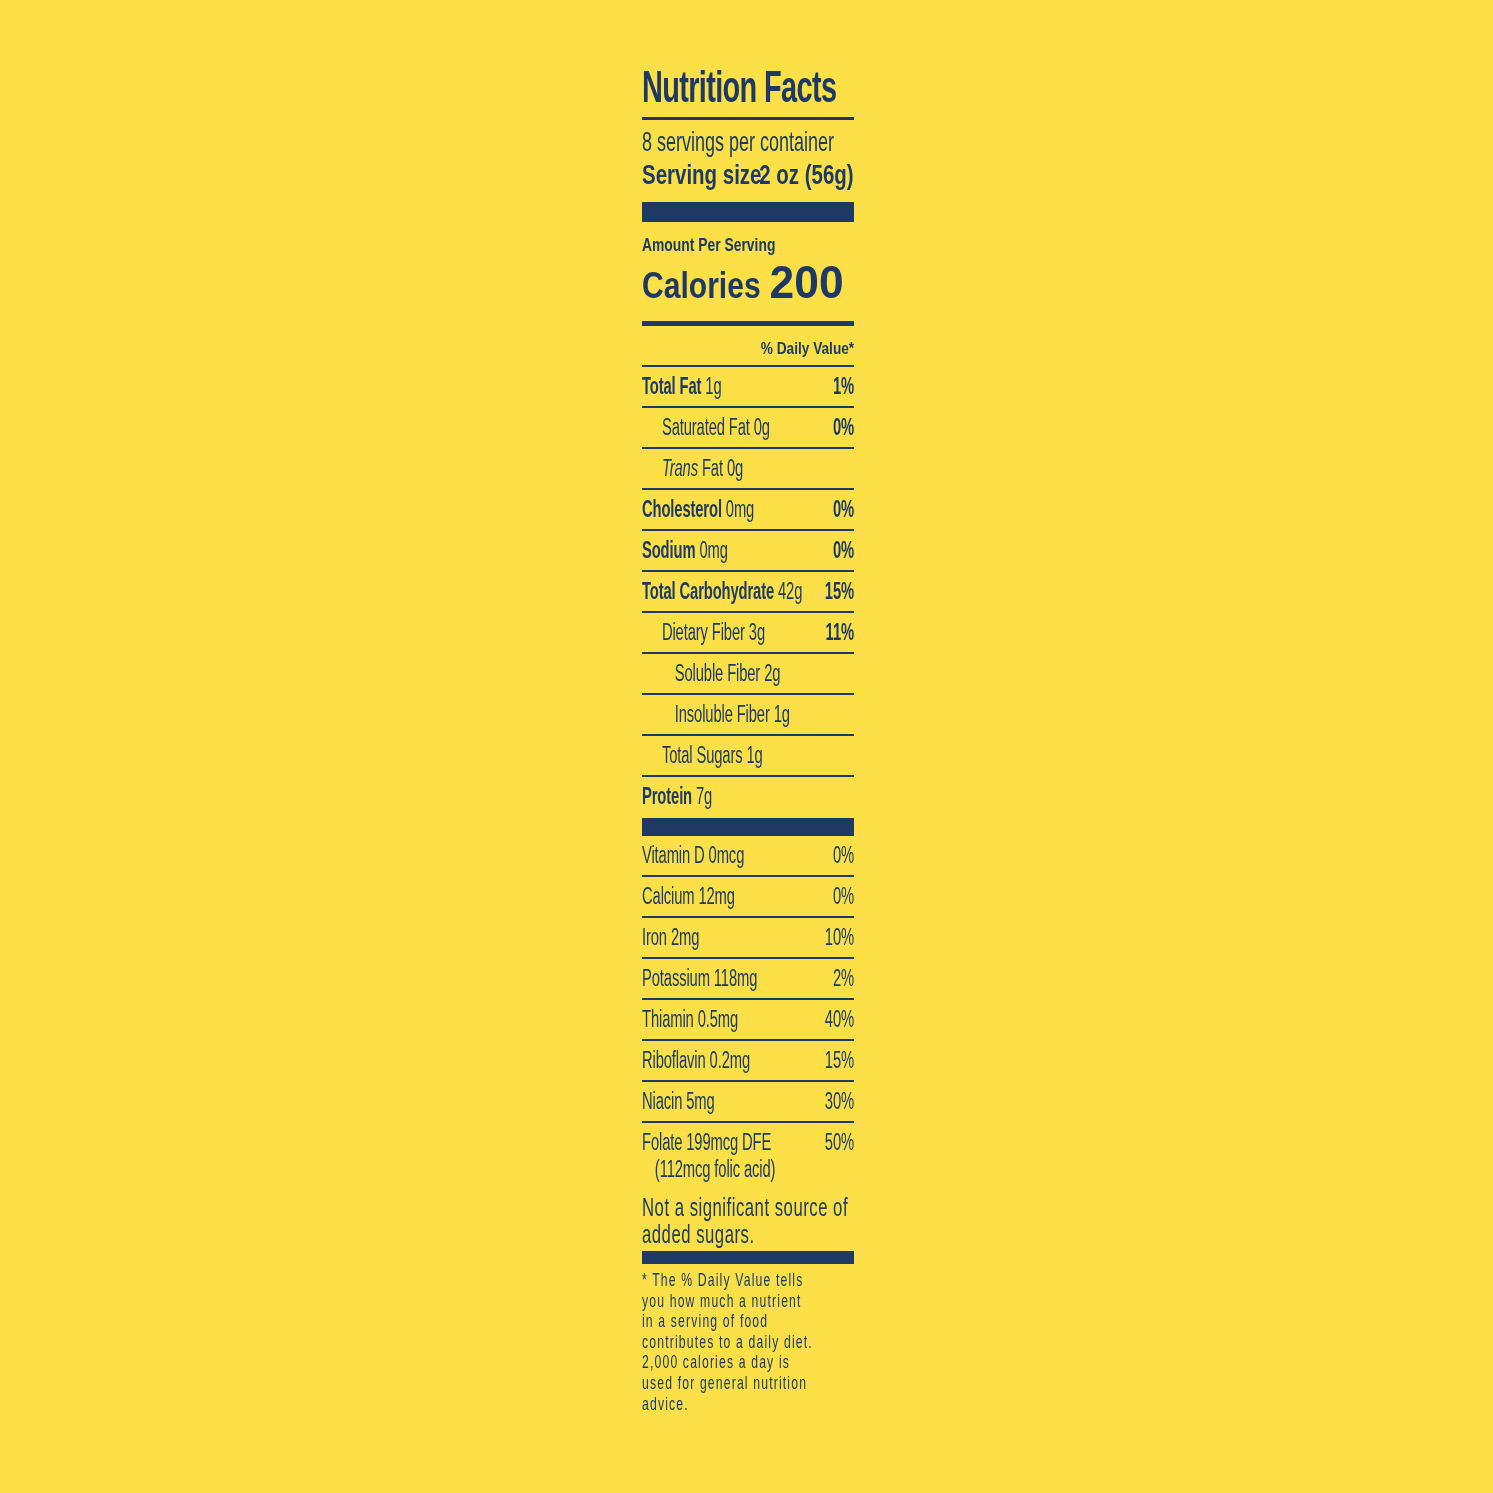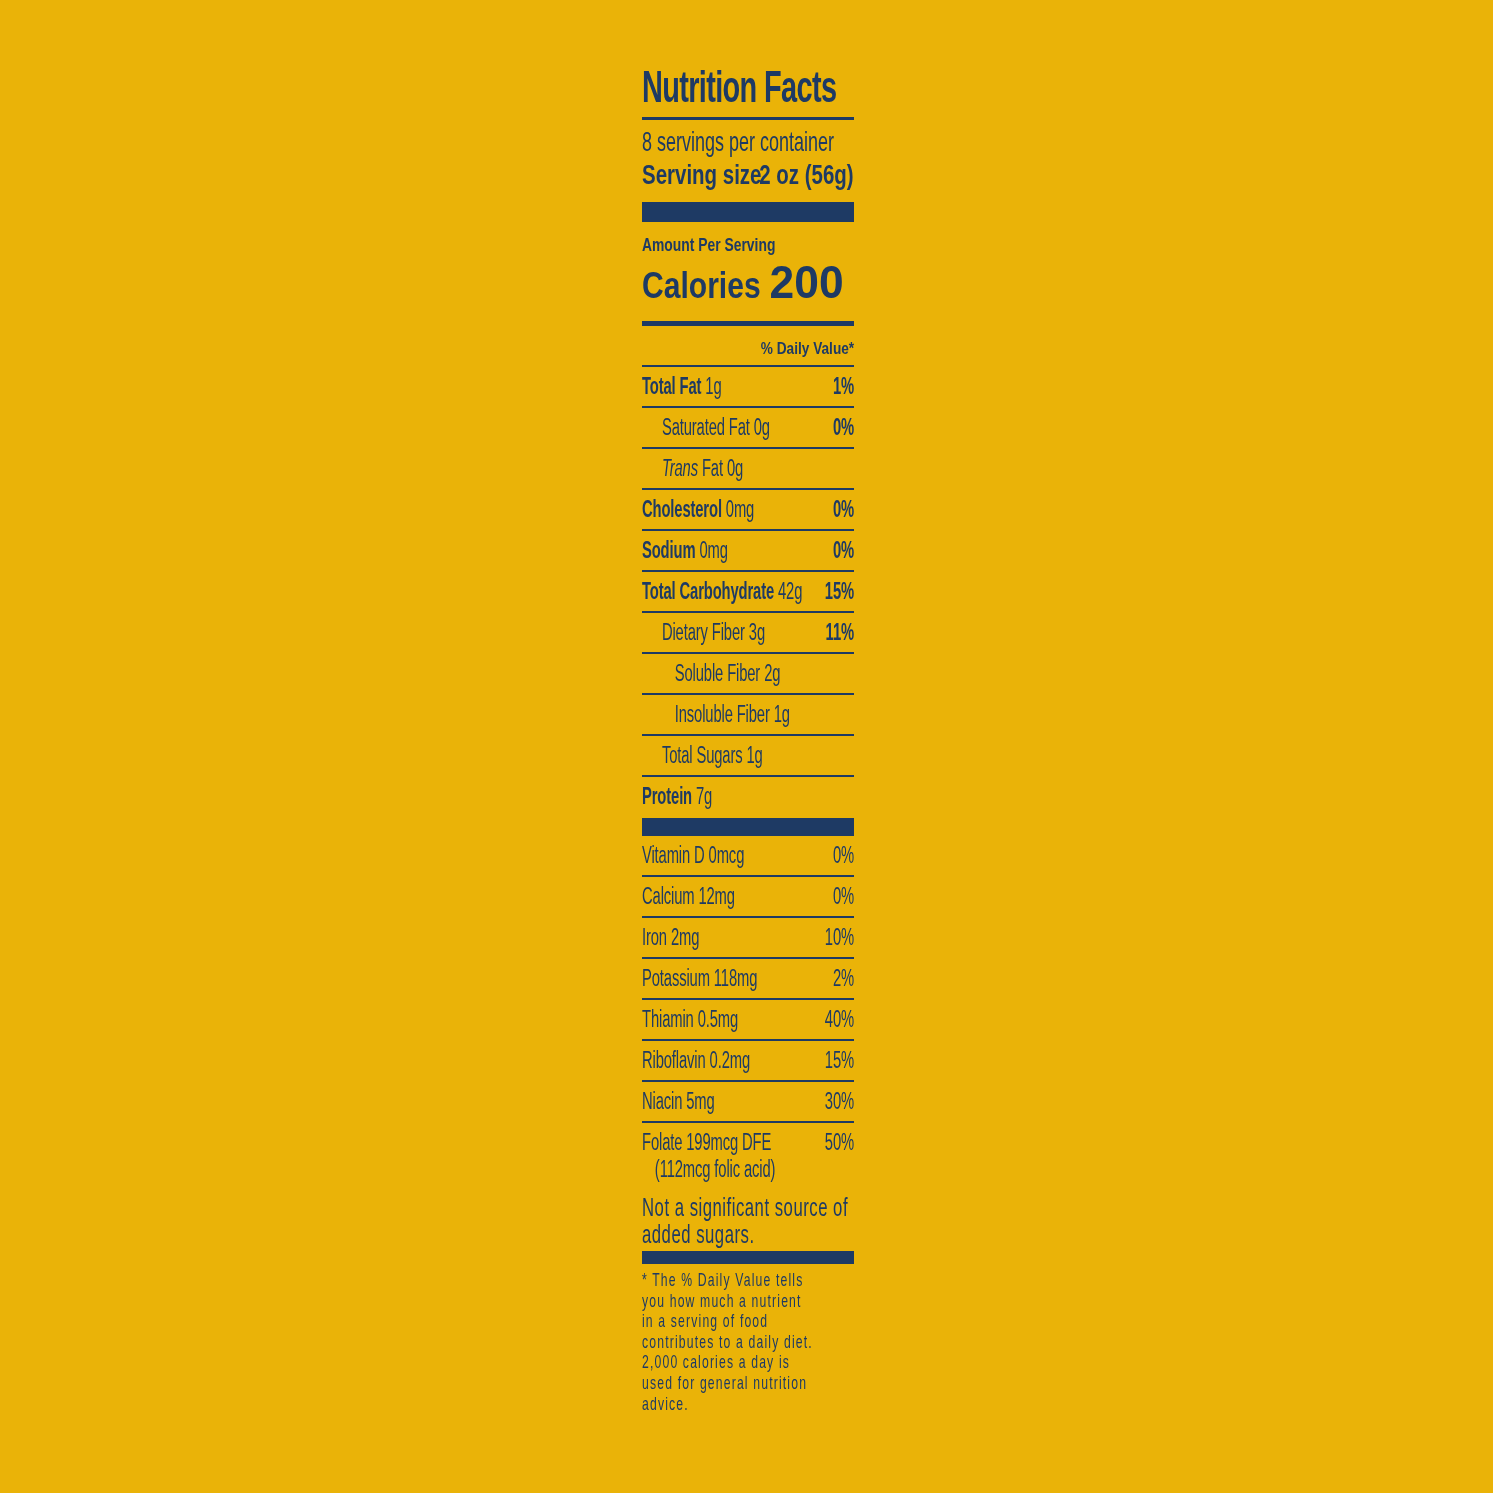--- a/index.html
+++ b/index.html
@@ -1,19 +1,19 @@
 <!DOCTYPE html>
 <html style="--navy: #1e3a64;"><head>
 <meta charset="utf-8">
 <style>
   :root { --navy: #1e3a64; }
   * { margin: 0; padding: 0; box-sizing: border-box; }
   html, body { background: #ffffff; }
   body { font-family: "Liberation Sans", sans-serif; }
-  .sheet { position: relative; width: 1493px; height: 1493px; background: #eab308; overflow: hidden; }
+  .sheet { position: relative; width: 1493px; height: 1493px; background: #fde047; overflow: hidden; }
 
   .nf { position: absolute; left: 642px; top: 64px; width: 212px; }
   .nf-inner {
     width: 330px;
     transform: scaleX(0.6424);
     transform-origin: top left;
     color: var(--navy);
   }
 
   .nf-title { font-size: 45px; font-weight: bold; line-height: 1.0; letter-spacing: -1px; white-space: nowrap; }

